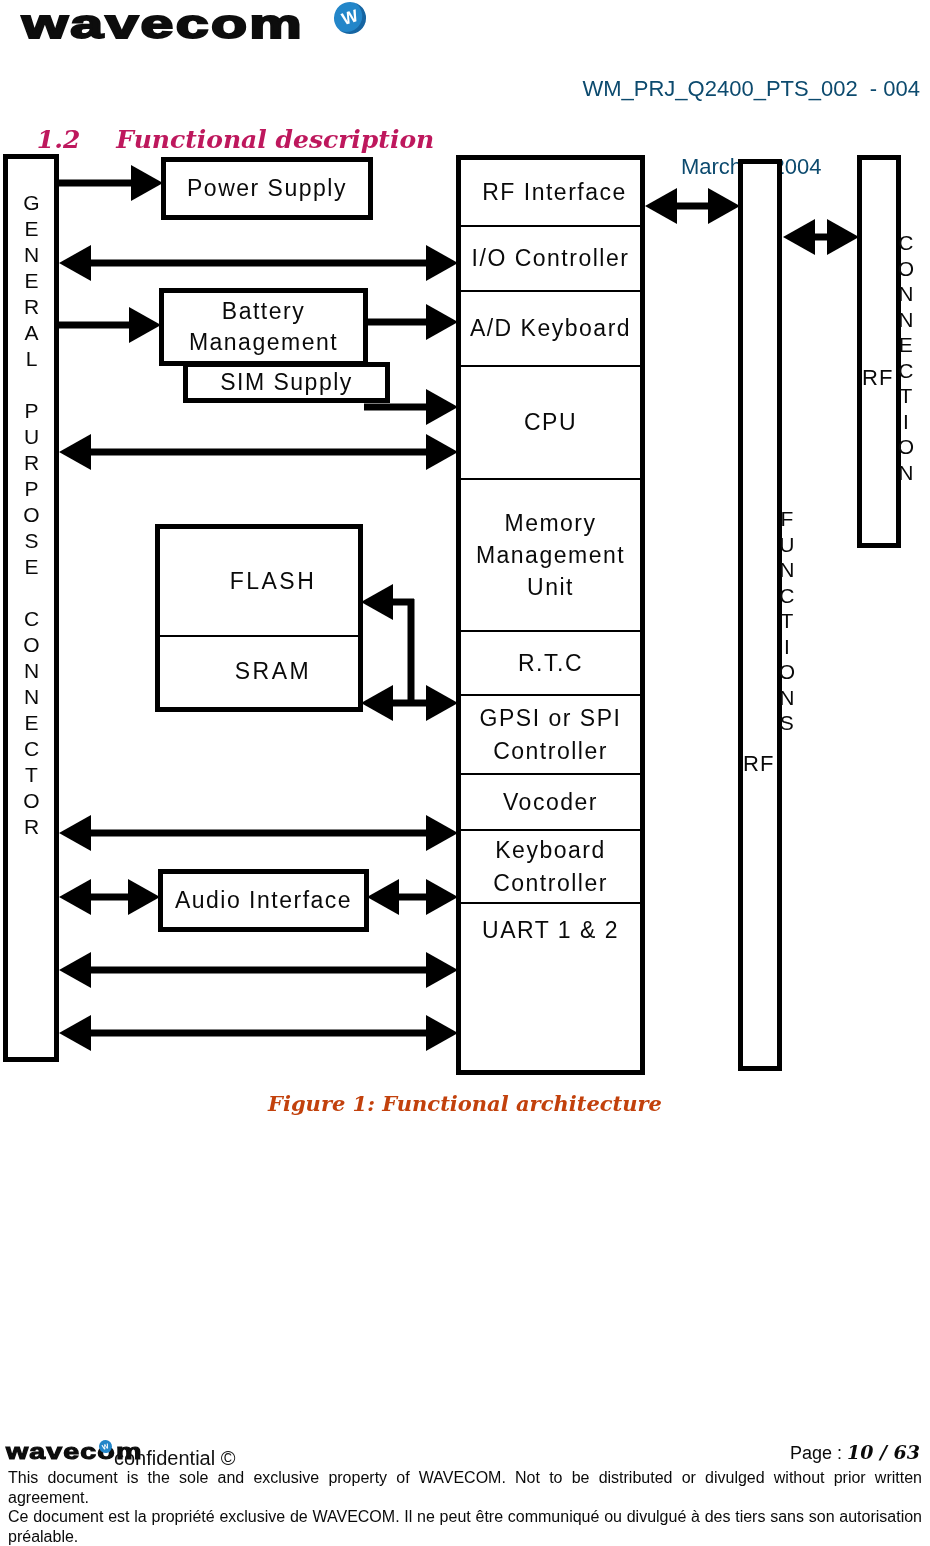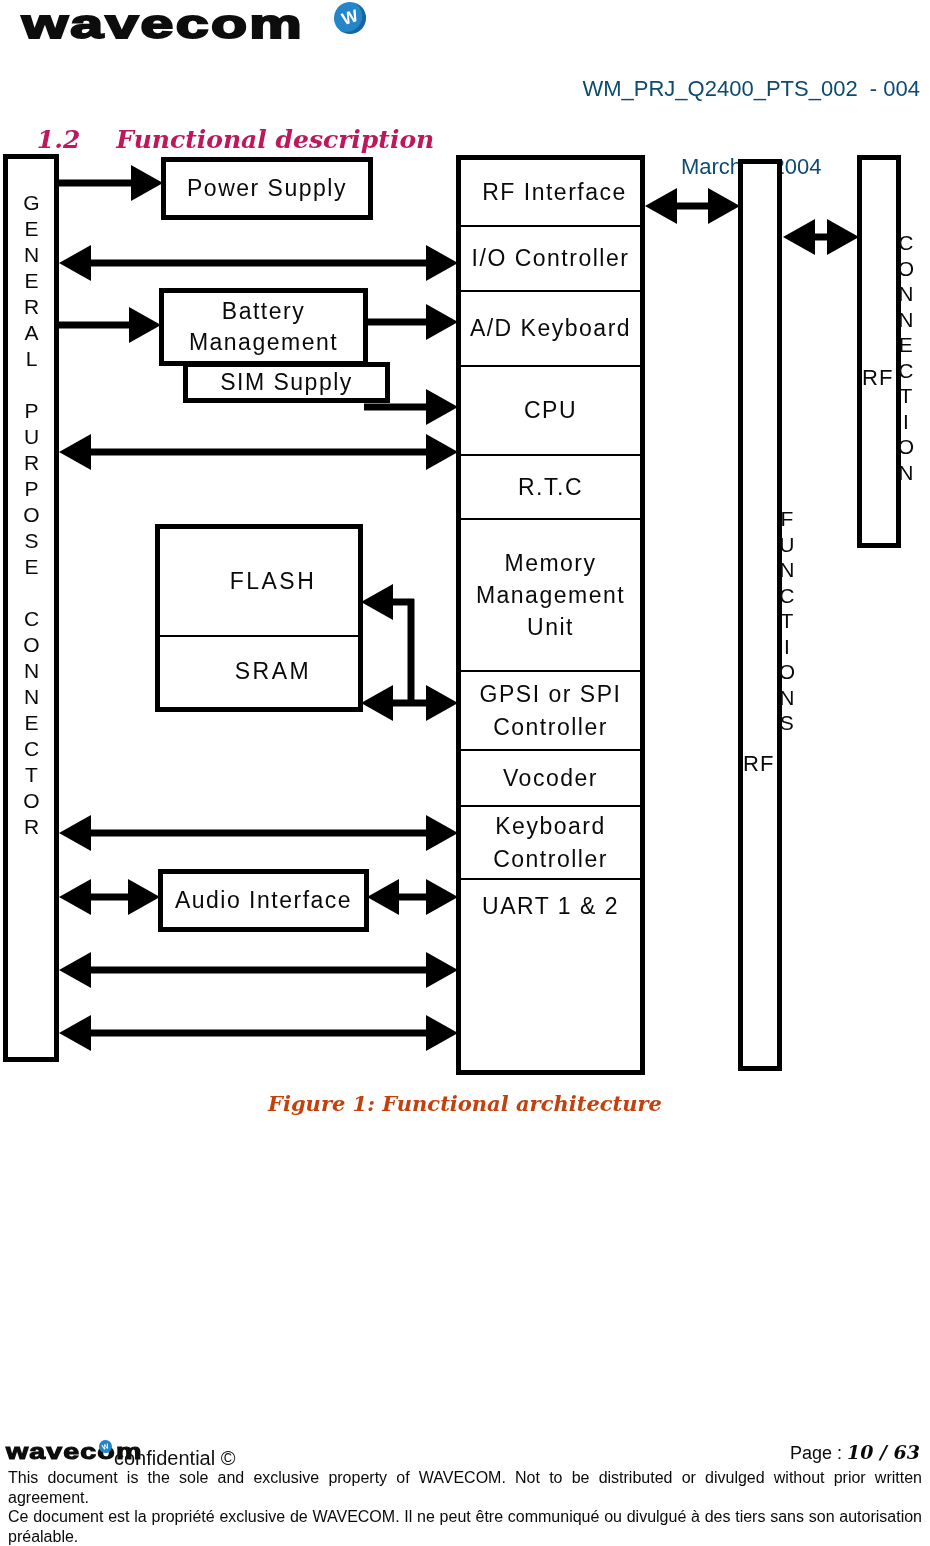--- a/index.html
+++ b/index.html
@@ -97,23 +97,23 @@
     <div class="mem-cell mem-flash">FLASH</div>
     <div class="mem-cell mem-sram">SRAM</div>
   </div>
 
   <div class="dbox audio">Audio Interface</div>
 
   <div class="dbox cpucol" id="cpu-column">
       <div class="cpu-row" style="height: 67px; padding-left: 12px;">RF Interface</div>
       <div class="cpu-row" style="height: 65px;">I/O Controller</div>
       <div class="cpu-row" style="height: 75px;">A/D Keyboard</div>
-      <div class="cpu-row" style="height: 89px;">CPU</div>
+      <div class="cpu-row" style="height: 113px;">CPU</div>
+      <div class="cpu-row" style="height: 152px;">Memory Management Unit</div>
       <div class="cpu-row" style="height: 64px;">R.T.C</div>
-      <div class="cpu-row" style="height: 152px;">Memory Management Unit</div>
       <div class="cpu-row" style="height: 79px;">GPSI or SPI Controller</div>
       <div class="cpu-row" style="height: 56px;">Vocoder</div>
       <div class="cpu-row" style="height: 73px;">Keyboard Controller</div>
       <div class="cpu-row" style="height: 68px;">UART 1 &amp; 2</div>
     </div>
 
   <div class="rfcol rffn">
     <div class="rf-prefix">RF</div>
     <div class="vert">FUNCTIONS</div>
   </div>

